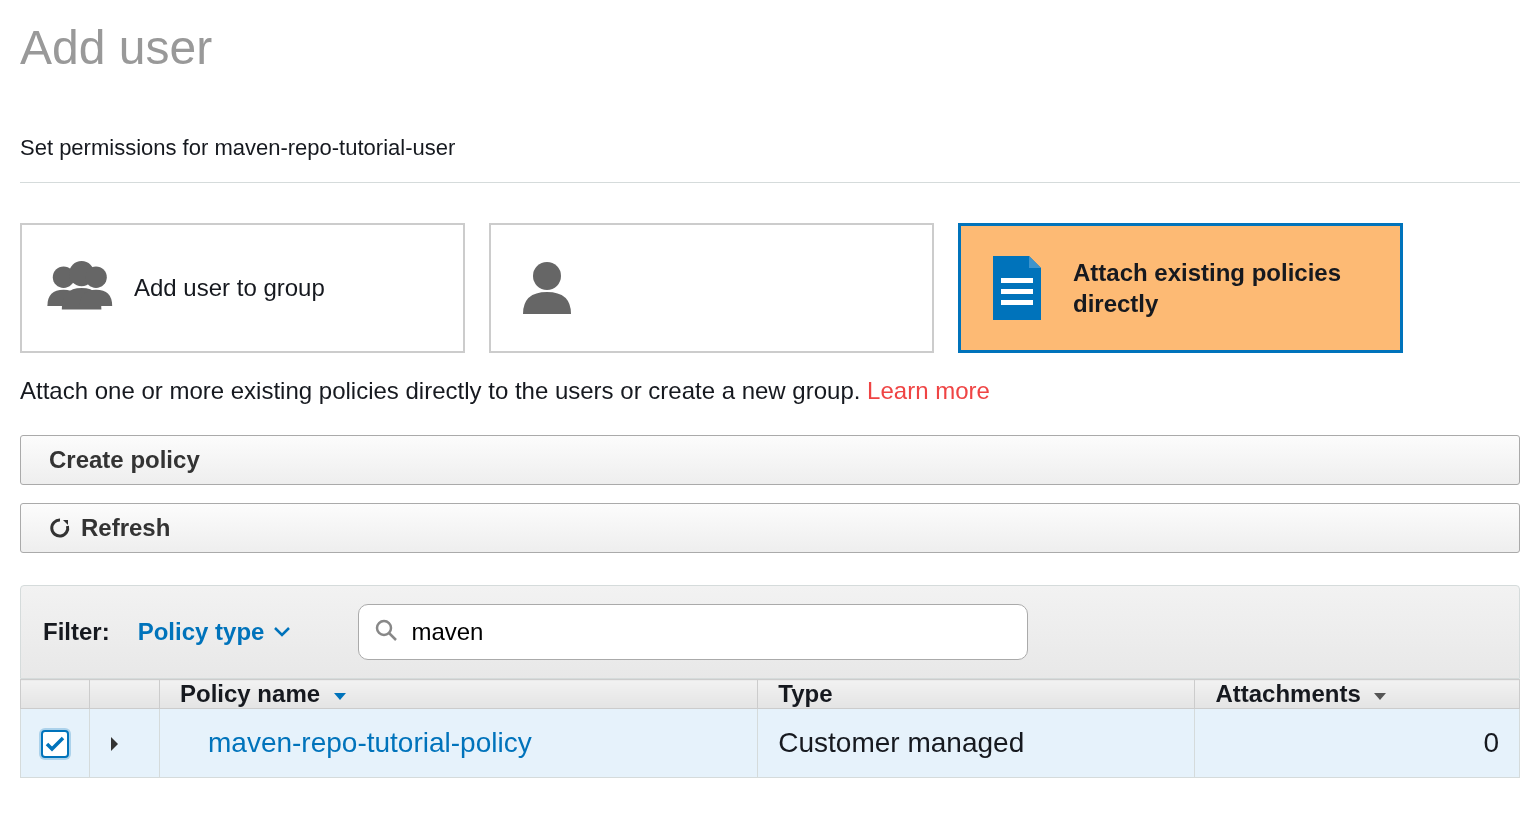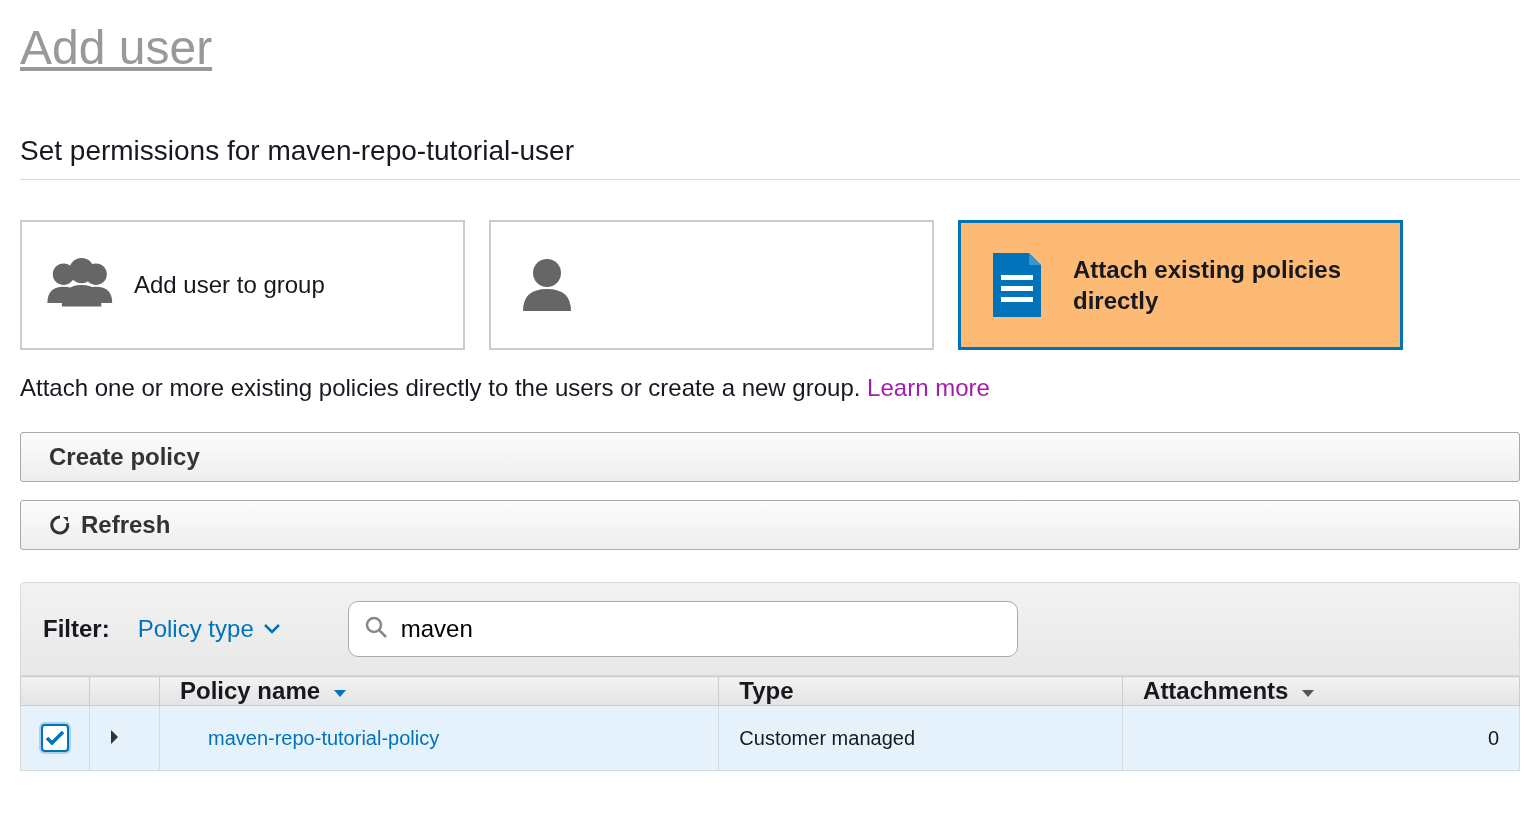--- a/index.html
+++ b/index.html
@@ -7,27 +7,26 @@
       font-family: -apple-system, BlinkMacSystemFont, "Segoe UI", Helvetica, Arial, sans-serif;
       background: #fff;
       color: #16191f;
       padding: 20px;
     }
     .page-title {
       font-size: 48px;
       font-weight: 400;
       color: #999;
       margin-bottom: 60px;
-      text-decoration: underline;
     }
     .section-title {
-      font-size: 28px;
+      font-size: 22px;
       font-weight: 400;
       color: #16191f;
-      padding-bottom: 12px;
+      padding-bottom: 21px;
       border-bottom: 1px solid #d5dbdb;
       margin-bottom: 40px;
     }
     .option-cards {
       display: flex;
       gap: 24px;
       margin-bottom: 24px;
     }
     .option-card {
       flex: 0 0 auto;
@@ -58,21 +57,21 @@
       font-size: 24px;
       color: #16191f;
       line-height: 1.3;
     }
     .help-text {
       font-size: 24px;
       color: #16191f;
       margin-bottom: 30px;
     }
     .help-text a {
-      color: #a21caf;
+      color: #ef4444;
       text-decoration: none;
       cursor: pointer;
       margin-top: 24px;
     }
     .action-row {
       display: flex;
       gap: 18px;
       margin-bottom: 32px;
       flex-direction: column;
     }
@@ -104,21 +103,21 @@
       align-items: center;
       gap: 28px;
     }
     .filter-label {
       font-size: 24px;
       font-weight: 700;
       color: #16191f;
     }
     .filter-dropdown {
       font-size: 24px;
-      font-weight: 400;
+      font-weight: 700;
       color: #0073bb;
       cursor: pointer;
       display: inline-flex;
       align-items: center;
       gap: 10px;
       margin-right: 40px;
     }
     .search-wrap {
       position: relative;
       flex: 0 0 670px;
@@ -155,21 +154,21 @@
     .table thead th.checkbox-col { width: 64px; }
     .table thead th.expand-col { width: 70px; }
     .table thead th.attach-col { text-align: left; margin-top: 44px; }
     .sort-caret {
       color: #0073bb;
       margin-left: 6px;
     }
     .table tbody td {
       border: 1px solid #d5dbdb;
       padding: 18px 20px;
-      font-size: 20px;
+      font-size: 28px;
     }
     .table tbody tr.selected td {
       background: #e6f2fb;
     }
     .policy-link {
       color: #0073bb;
       text-decoration: none;
       cursor: pointer;
       margin-left: 28px;
     }

